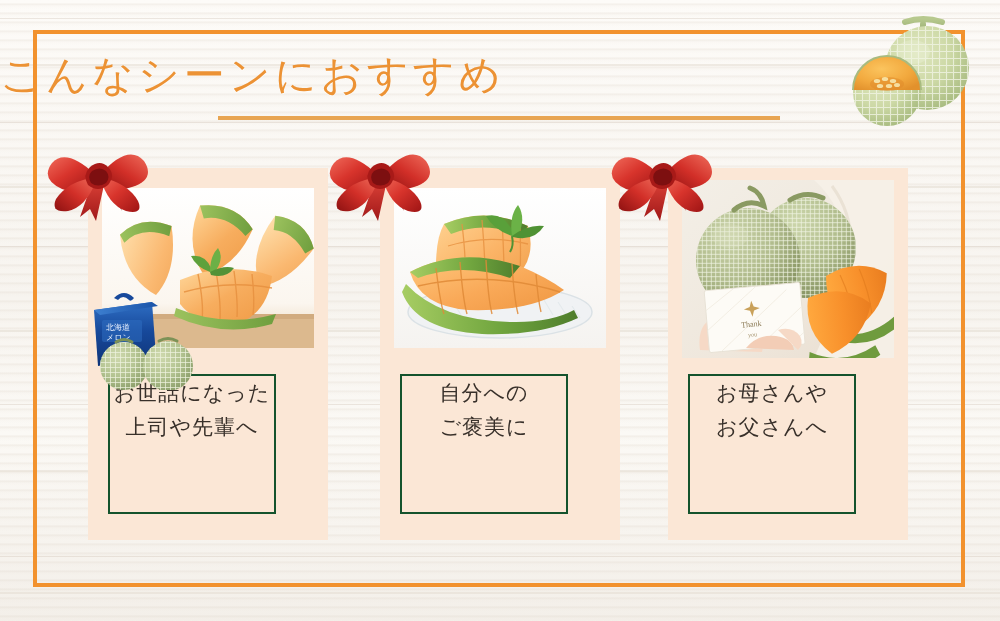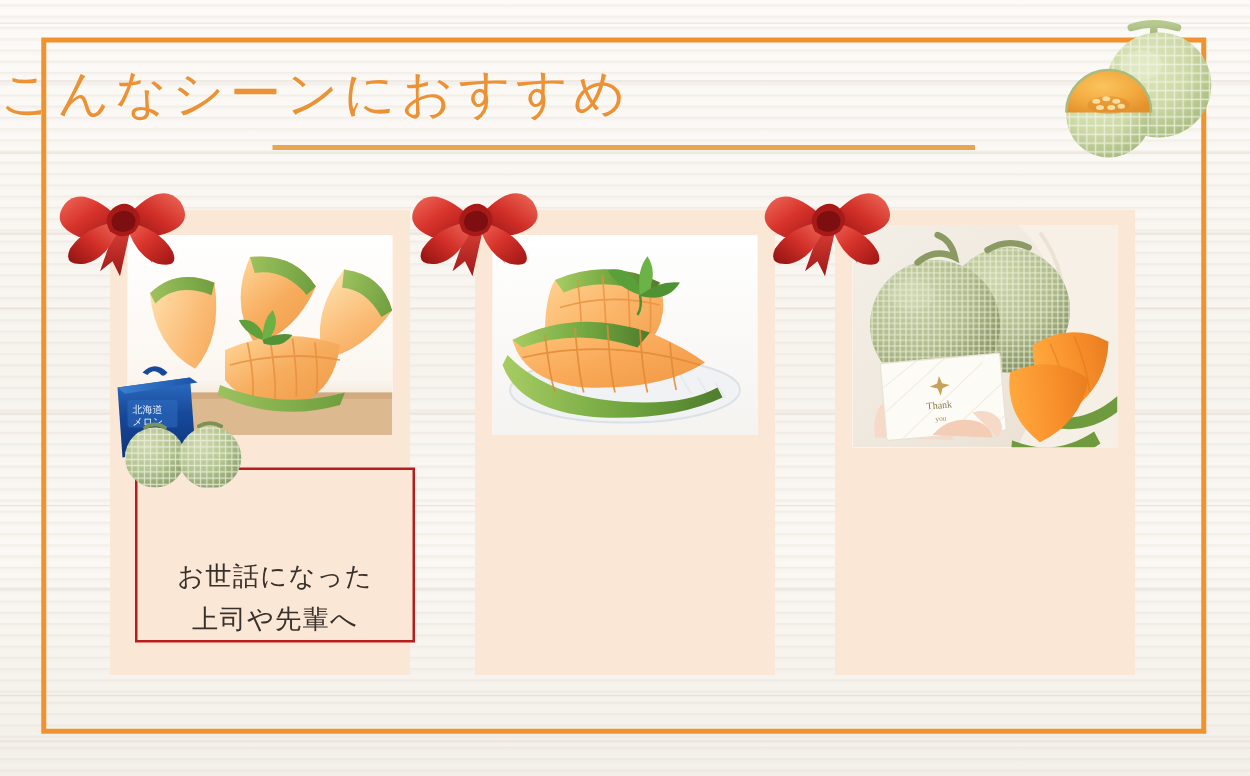--- a/index.html
+++ b/index.html
@@ -104,26 +104,26 @@
     width: 212px; height: 160px;
     overflow: hidden;
     background: #ffffff;
   }
   .card.c3 .card-photo { top: 12px; height: 178px; }
 
   .caption-box {
     position: absolute;
     left: 20px;
     bottom: 26px;
-    width: 224px;
+    width: 168px;
     height: 140px;
-    border: 2px solid #b91c1c;
+    border: 2px solid #14532d;
     background: #fbe7d6;
     display: flex;
-    align-items: flex-end;
+    align-items: flex-start;
     justify-content: center;
   }
   .caption-text {
     font-family: "DejaVu Serif", "Liberation Serif", serif;
     font-size: 21px;
     line-height: 1.62;
     color: #38302a;
     text-align: center;
     letter-spacing: 1px;
     white-space: pre-line;
@@ -395,20 +395,24 @@
           </g>
 
           <g transform="translate(118,48)">
             <path d="M0 0 q-18 -6 -26 -20 q18 -4 27 16 Z" fill="#59a03a"></path>
             <path d="M0 0 q-3 -20 6 -31 q9 14 -1 32 Z" fill="#6bb247"></path>
             <path d="M0 0 q16 -12 32 -10 q-10 16 -31 11 Z" fill="#4f9234"></path>
             <path d="M0 0 q2 10 -2 16" stroke="#4f9234" stroke-width="2" fill="none"></path>
           </g>
         </svg>
       </div>
+      <div class="caption-box">
+        <div class="caption-text">自分への
+ご褒美に</div>
+      </div>
     </div>
 
     <div class="card c3">
       <div class="card-photo">
         <svg width="212" height="178" viewBox="0 0 212 178">
           <defs>
             <linearGradient id="p3bg" x1="0" y1="0" x2="1" y2="1">
               <stop offset="0%" stop-color="#f3efe7"></stop>
               <stop offset="60%" stop-color="#efe7dc"></stop>
               <stop offset="100%" stop-color="#e8ddcf"></stop>
@@ -475,20 +479,24 @@
                   <path d="M104 168 l16 -12"></path>
               </g>
               <path d="M68 126 l2 -6 l2 6 l6 2 l-6 2 l-2 6 l-2 -6 l-6 -2 Z" fill="#c9a15a"></path>
               <text x="58" y="146" font-family="'Liberation Serif',serif" font-size="8" fill="#8b7a55">Thank</text>
               <text x="64" y="156" font-family="'Liberation Serif',serif" font-size="6" fill="#a3916c">you</text>
             </g>
             <path d="M64 168 q12 -14 30 -12 q16 2 18 14 Z" fill="#f3cdb6"></path>
             <path d="M96 150 q14 -4 22 6 q4 8 -2 14" fill="#f6d9c6"></path>
           </g>
         </svg>
+      </div>
+      <div class="caption-box">
+        <div class="caption-text">お母さんや
+お父さんへ</div>
       </div>
     </div>
   </div>
 
   <div class="bow b1">
     <svg width="108" height="92" viewBox="0 0 108 92">
       <defs>
         <linearGradient id="rbA" x1="0" y1="0" x2="1" y2="1">
           <stop offset="0%" stop-color="#f06a5a"></stop>
           <stop offset="45%" stop-color="#d8342c"></stop>

